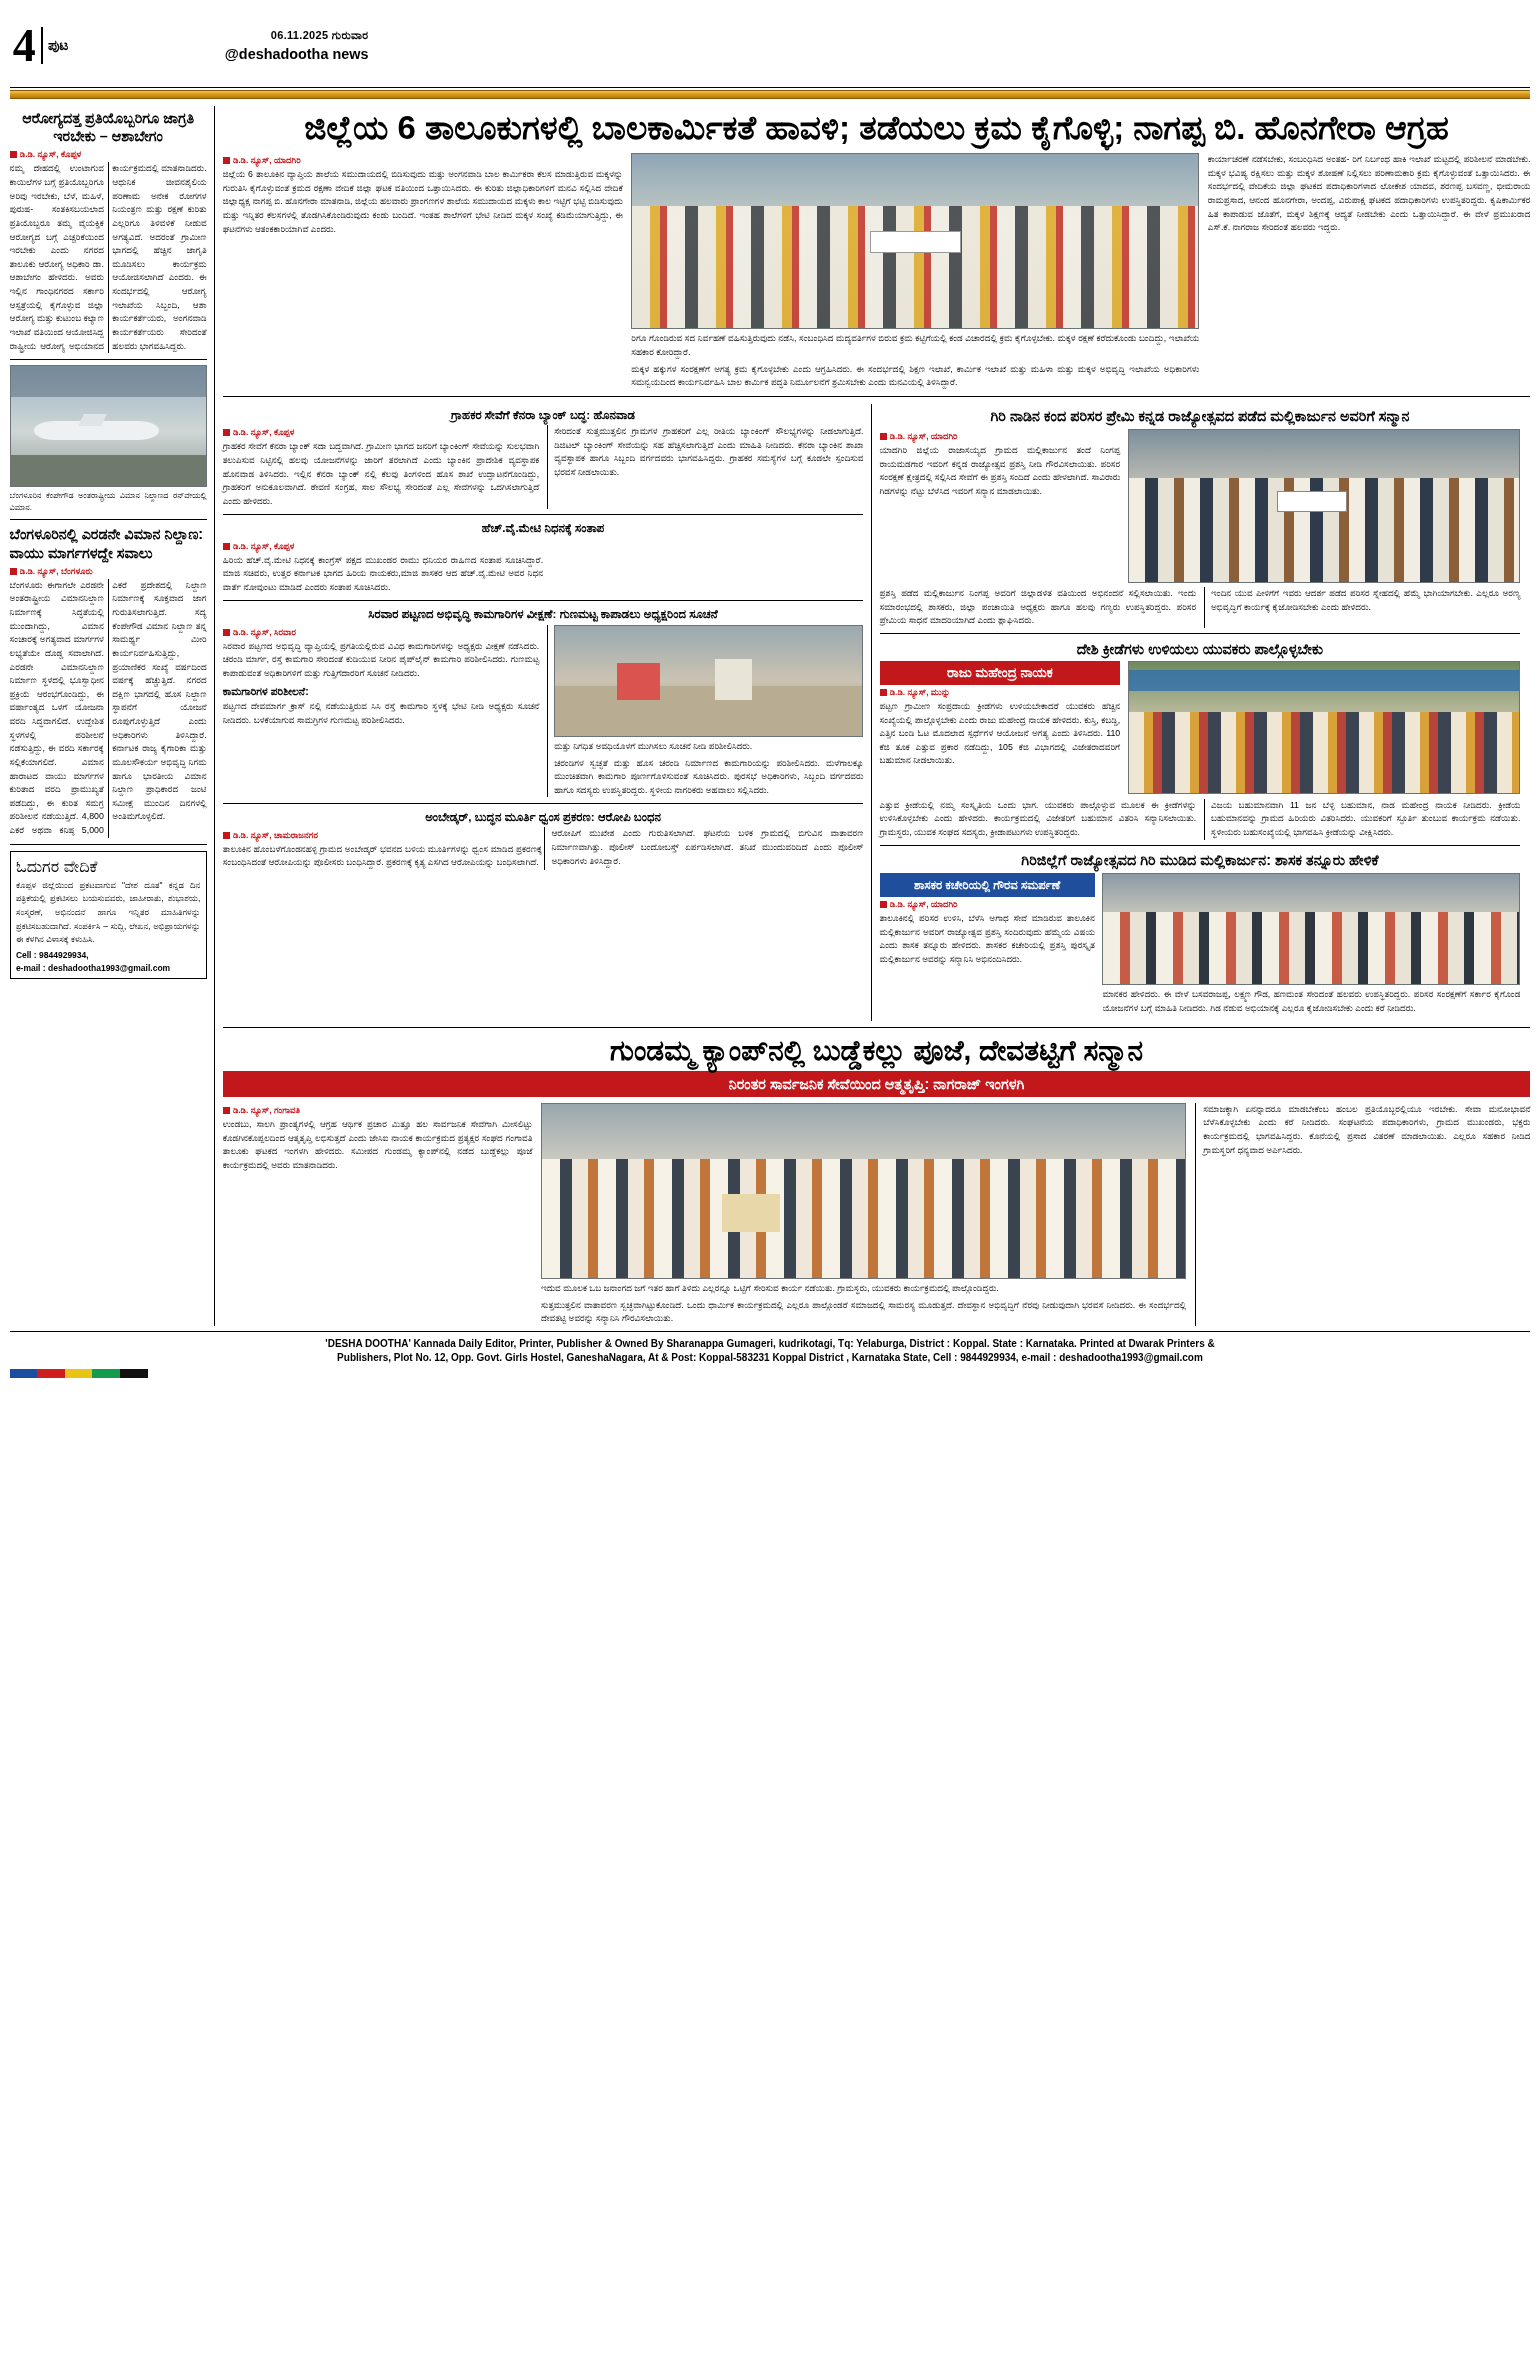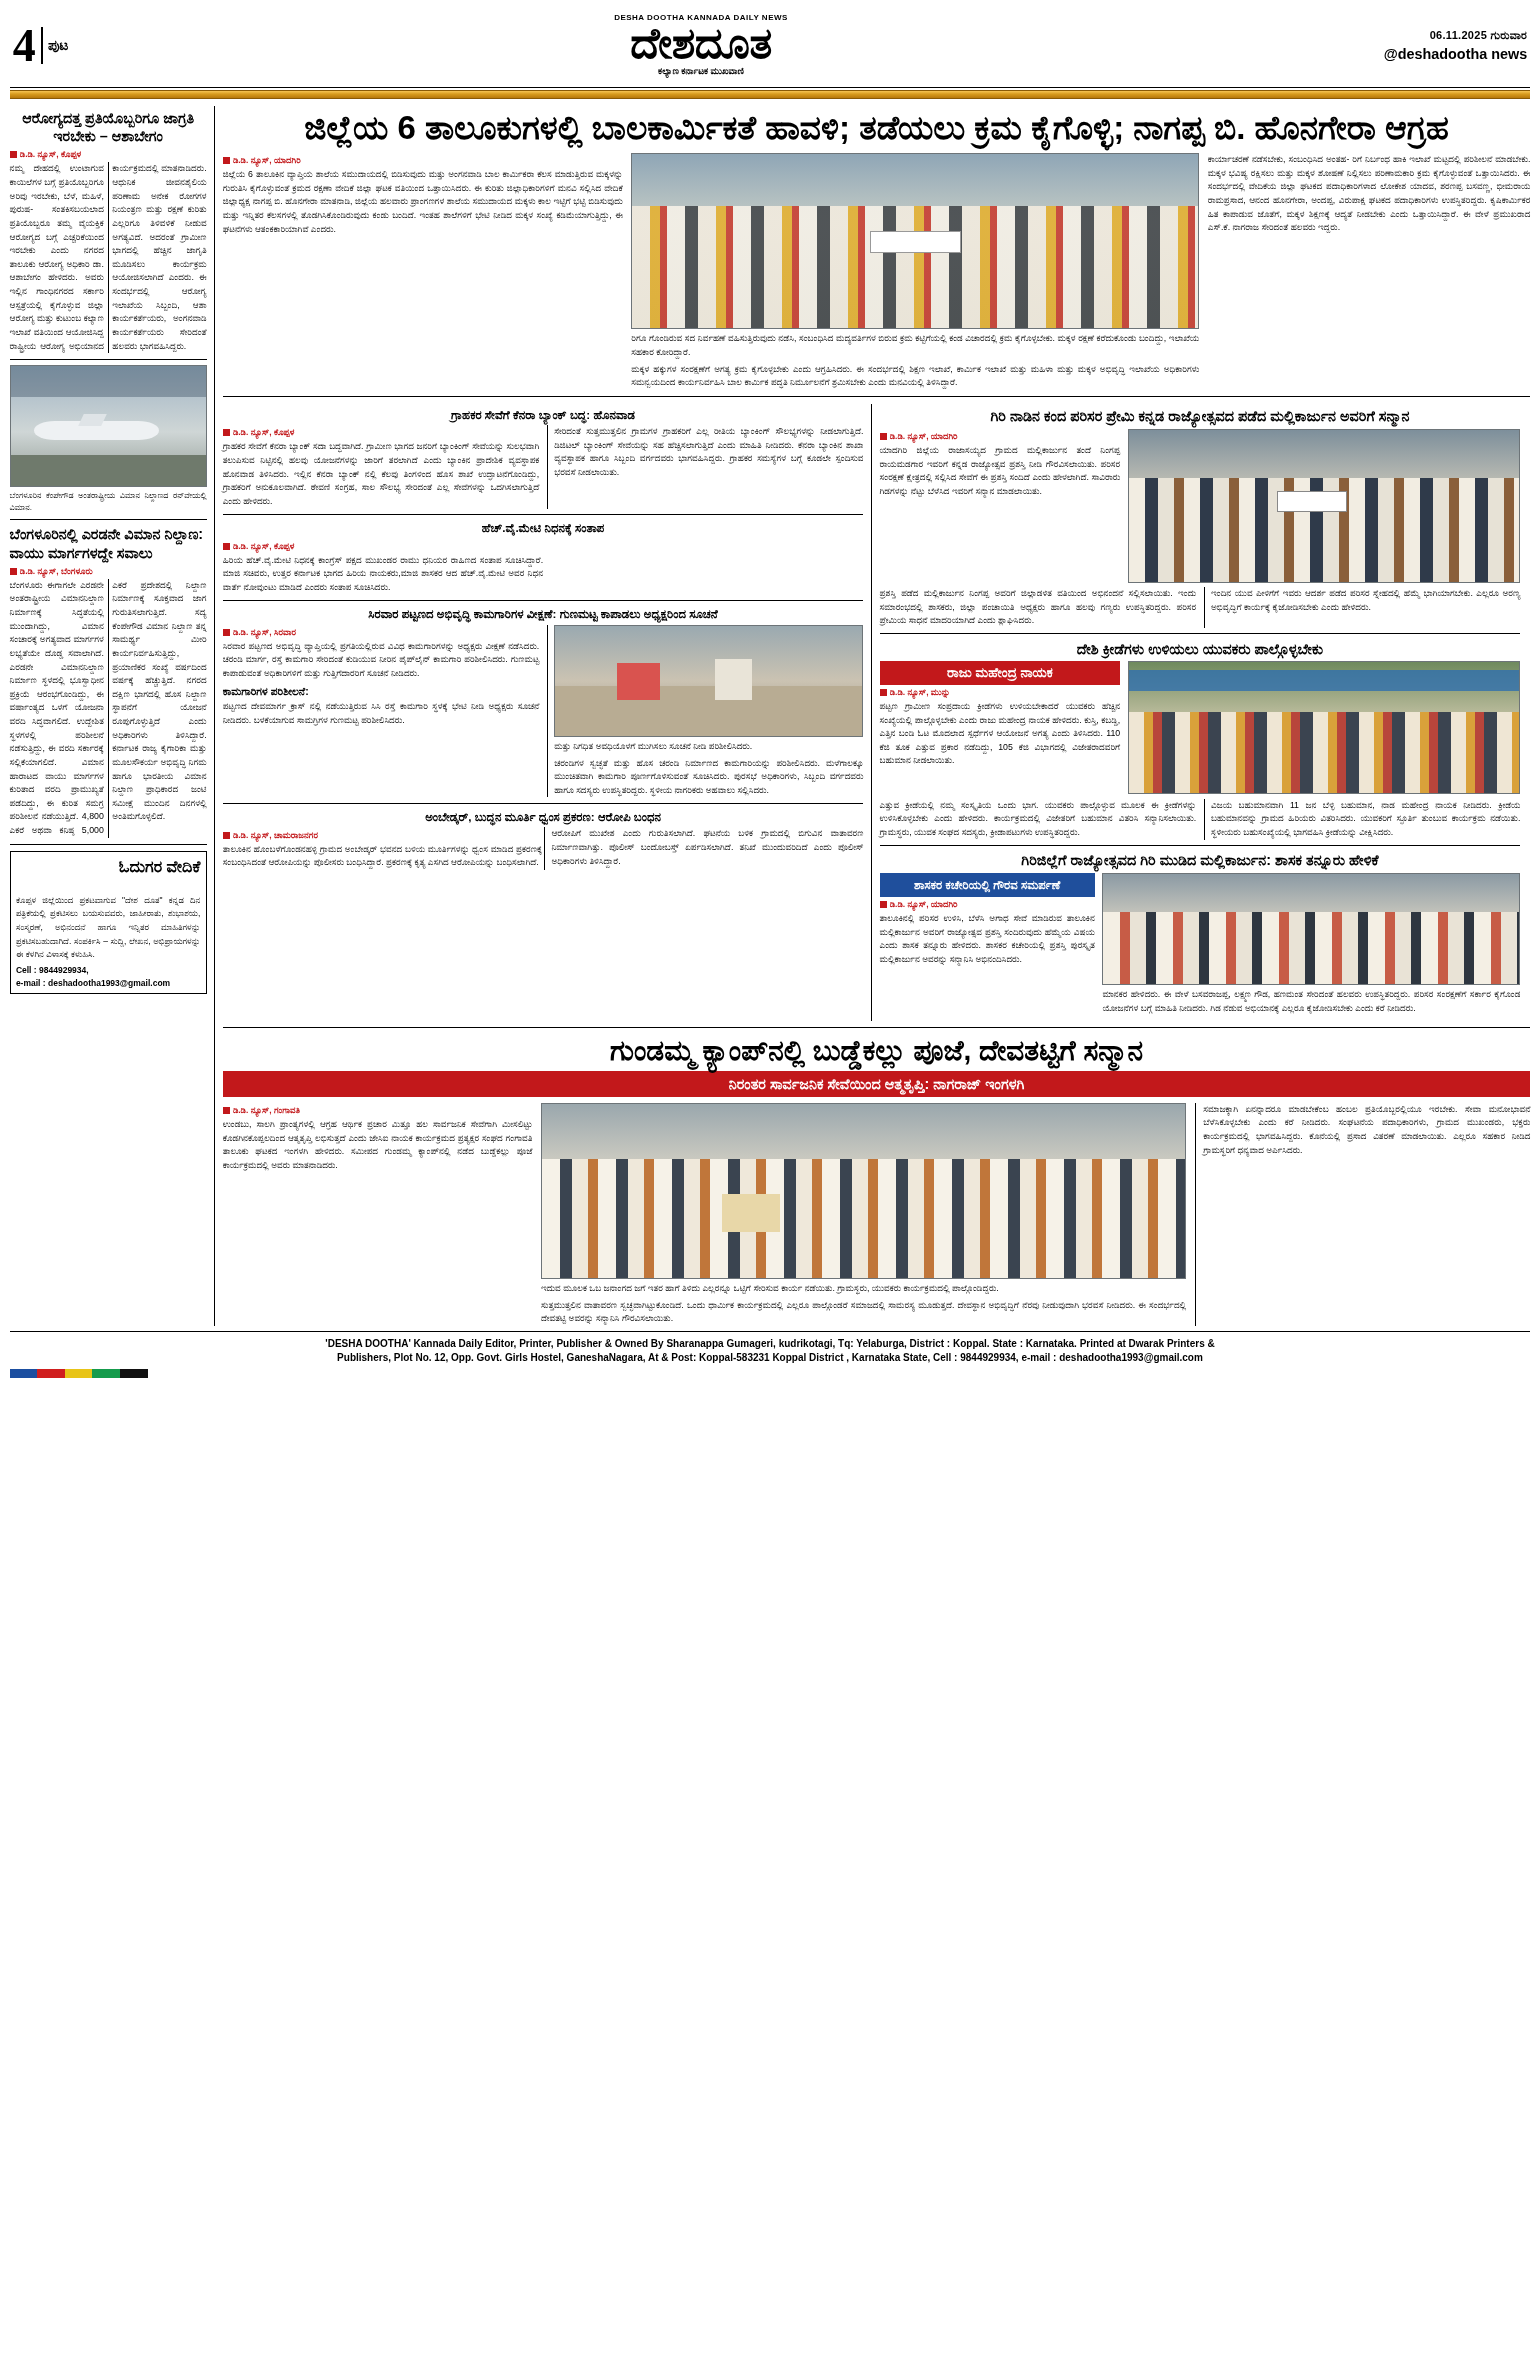--- a/index.html
+++ b/index.html
@@ -176,41 +176,36 @@
     padding-top:4.3px;
     font-size:10px;
     line-height:1.45;
     text-align:center;
     font-weight:bold;
   }
   .colorbars { display:flex; height:9.6px; margin-top:3.2px; width:138px;}
   .colorbars div { flex:1; }
 
   .ad-box { border:1.1px solid #000; padding:5.3px; }
-  .ad-title { text-align:right; font-size:16px; font-weight:bold; margin-bottom:18px; }
+  .ad-title { text-align:left; font-size:16px; font-weight:normal; margin-bottom:3px; }
   .ad-text { font-size:8.5px; line-height:1.6; text-align:justify; }
   .ad-contact { font-size:8.5px; font-weight:bold; text-align:left; margin-top:3.2px;}
 
   .sec { margin-bottom: 5.3px; }
 </style>
 </head>
 <body>
 
 <div class="page">
 
   <div class="masthead">
     <div class="page-num-box">
       <div class="page-num">4</div>
       <div class="page-num-sep"></div>
       <div class="page-num-label">ಪುಟ</div>
-    </div>
-    <div class="masthead-center">
-      <div class="mh-kicker">DESHA DOOTHA KANNADA DAILY NEWS</div>
-      <div class="mh-title">ದೇಶದೂತ</div>
-      <div class="mh-sub">ಕಲ್ಯಾಣ ಕರ್ನಾಟಕ ಮುಖವಾಣಿ</div>
     </div>
     <div class="masthead-right">
       <div class="mh-date">06.11.2025  ಗುರುವಾರ</div>
       <div class="mh-handle">@deshadootha news</div>
     </div>
   </div>
   <div class="gold-bar"></div>
 
   <div class="body-wrap">
 

